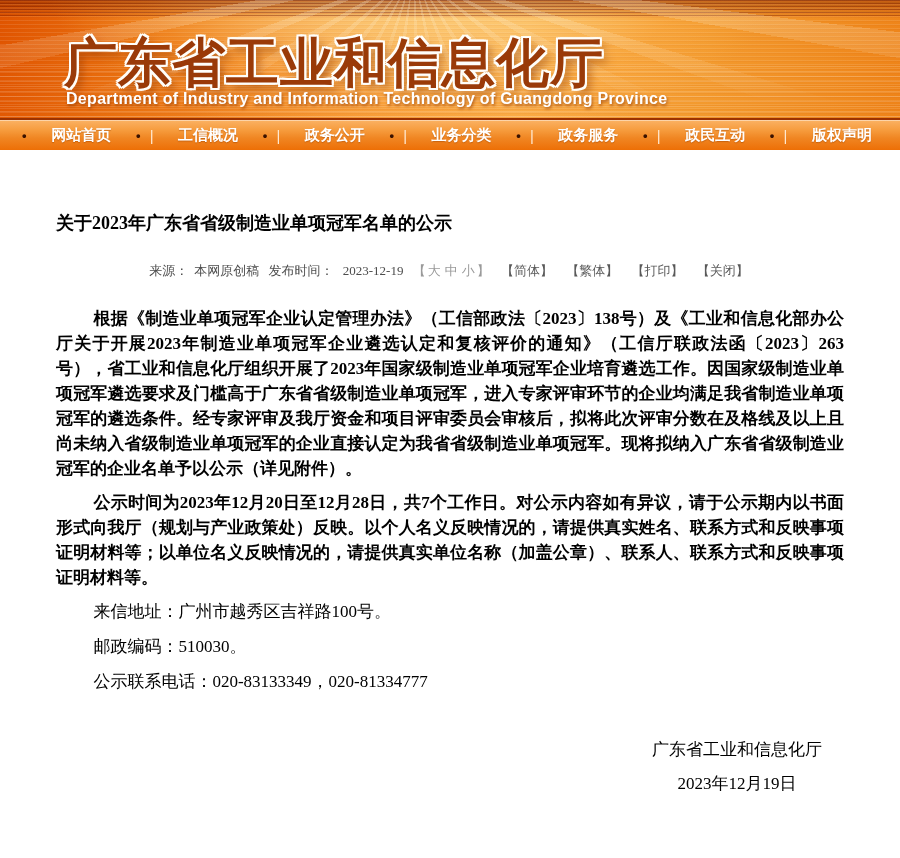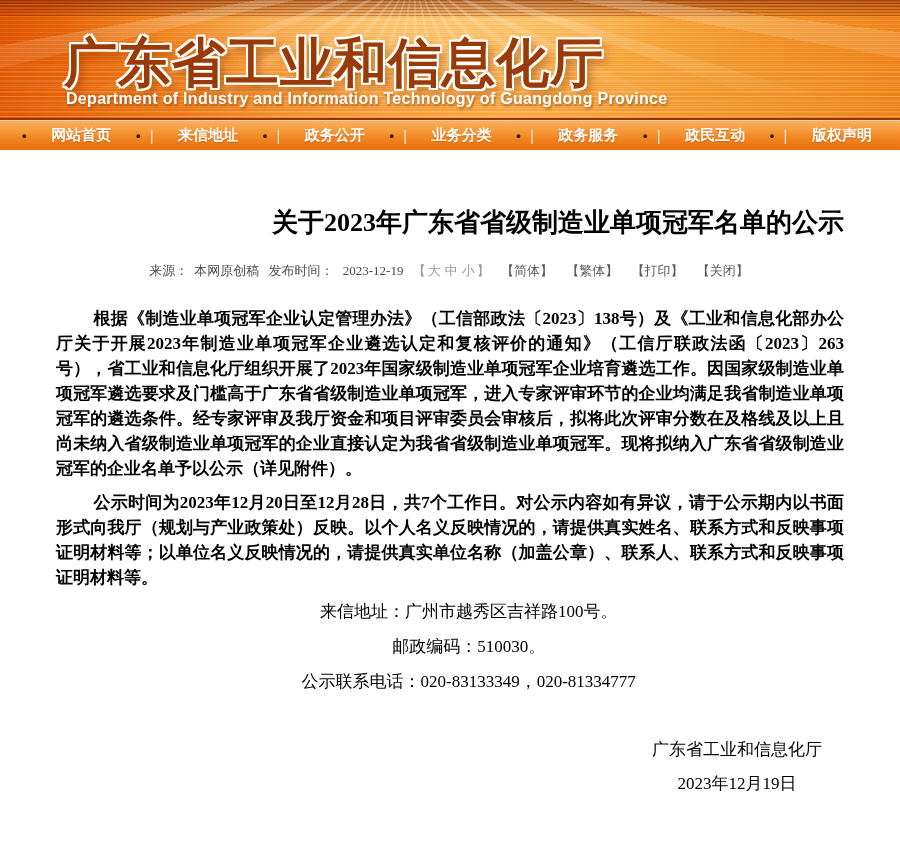--- a/index.html
+++ b/index.html
@@ -86,22 +86,22 @@
     text-align: center;
   }
   .nav-sep { display: inline-flex; gap: 9px; align-items: center; }
   .nav-dot { color: #3a1200; font-size: 13px; line-height: 1; }
   .nav-pipe { color: #ffe8cf; font-weight: normal; }
 
   
   .article { padding: 0 56px; }
   .article-title {
     margin-top: 58px;
-    text-align: right;
-    font-size: 26px; font-weight: bold; color: #000;
+    text-align: left;
+    font-size: 18px; font-weight: bold; color: #000;
     line-height: 30px;
     font-family: "Liberation Serif", "DejaVu Serif", serif;
   }
   .article-meta {
     margin-top: 24px;
     text-align: center;
     font-size: 13px; color: #4c4c4c;
     white-space: nowrap;
   }
   .article-meta .chunk { margin: 0 3px; text-align: center; }
@@ -109,21 +109,21 @@
   .meta-sizer .sz { margin: 0 2px; cursor: pointer; }
   .meta-action { color: #595959; margin: 0 5px; cursor: pointer; }
 
   .body-text { margin-top: 26px; font-size: 17px; line-height: 25px; }
   .para {
     text-align: justify;
     text-indent: 2.2em;
     margin-bottom: 9px;
     font-weight: bold;
   }
-  .single-line { text-indent: 2.2em; margin-bottom: 10px; text-align: center; }
+  .single-line { text-indent: 2.2em; margin-bottom: 10px; }
   .attachment { text-indent: 2.2em; margin-top: 42px; cursor: pointer; }
 
   .signoff {
     margin-top: 43px;
     display: flex; flex-direction: column; align-items: flex-end;
     padding-right: 22px;
     font-size: 17px; line-height: 25px;
   }
   .signoff-inner { text-align: center; }
   .signoff-inner .sign-date { margin-top: 9px; }
@@ -137,21 +137,21 @@
   <div class="banner-subtitle">Department of Industry and Information Technology of Guangdong Province</div>
 </header>
 
 <nav class="navbar">
   <span class="nav-dot">•</span>
   <a class="nav-link">网站首页</a>
   <span class="nav-sep">
       <b class="nav-dot">•</b>
       <i class="nav-pipe">|</i>
     </span>
-  <a class="nav-link">来信地址</a>
+  <a class="nav-link">工信概况</a>
   <span class="nav-sep">
       <b class="nav-dot">•</b>
       <i class="nav-pipe">|</i>
     </span>
   <a class="nav-link">政务公开</a>
   <span class="nav-sep">
       <b class="nav-dot">•</b>
       <i class="nav-pipe">|</i>
     </span>
   <a class="nav-link">业务分类</a>

